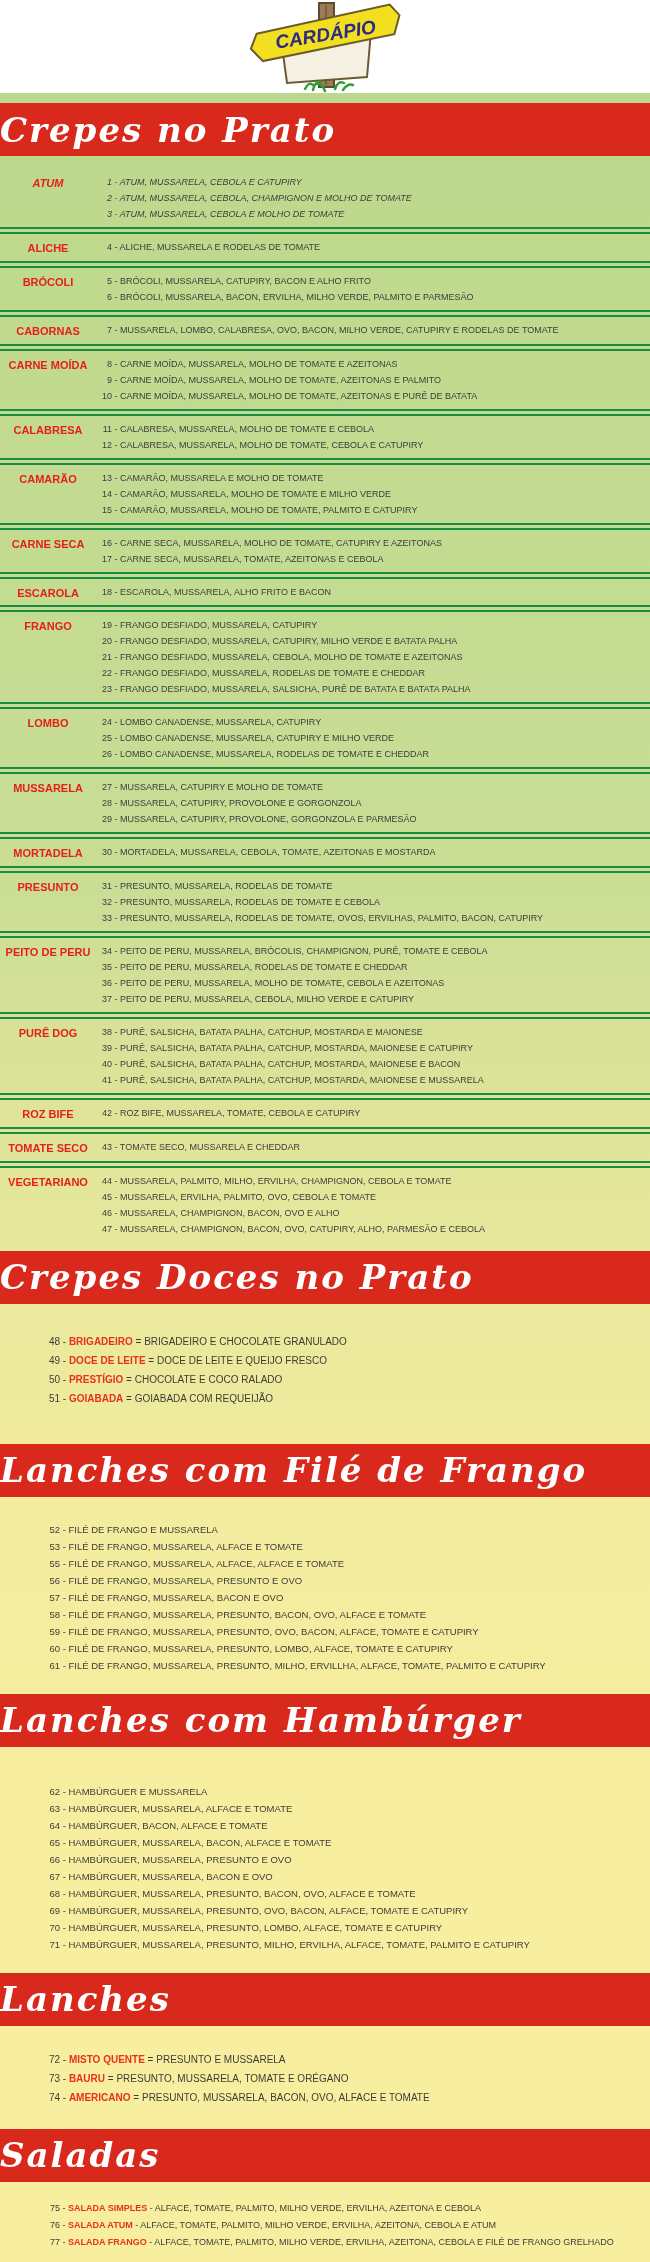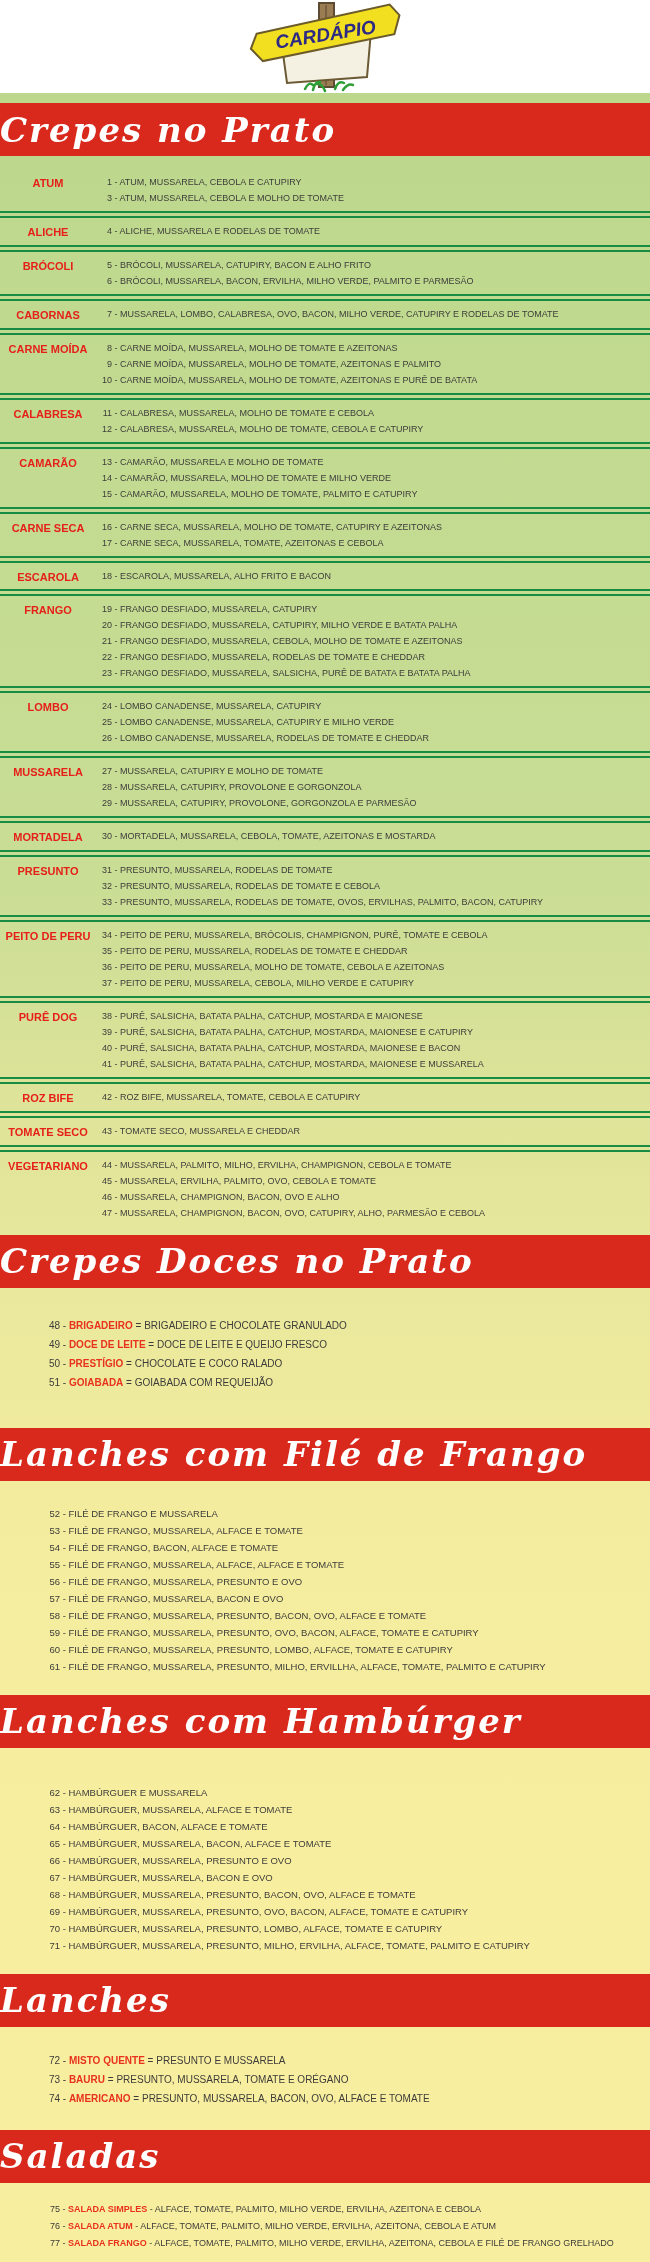--- a/index.html
+++ b/index.html
@@ -20,21 +20,21 @@
   .banner{height:53px;background:var(--banner-red);display:flex;align-items:center;justify-content:flex-start;}
   .banner-title{
     font-family:"DejaVu Serif","Liberation Serif",serif;
     font-style:italic;font-weight:bold;color:#ffffff;
     font-size:34px;letter-spacing:2px;white-space:nowrap;
   }
   
   .cat-menu{padding:10px 0 6px 0;}
   .cat-block{display:flex;align-items:flex-start;padding:5px 0;margin:3px 0;
     border-top:2px solid var(--line-green);border-bottom:2px solid var(--line-green);}
-  .cat-block:first-child{border-top:none;}
+  .cat-block:first-child{border-top:none;font-style:italic;}
   .cat-block:last-child{border-bottom:none;}
   .cat-name{width:96px;flex:0 0 96px;text-align:center;color:var(--cat-red);
     font-weight:bold;font-size:11px;line-height:1.25;padding-top:3px;text-transform:uppercase;}
   .cat-items{flex:1;padding-left:2px;}
   .item-line{font-size:9px;line-height:16px;color:var(--item-color);white-space:nowrap;}
   .item-num{display:inline-block;min-width:14px;text-align:right;}
   .item-name{color:var(--name-red);font-weight:bold;}
   
   .plain{padding-left:46px;}
   .plain .item-line{line-height:17px;font-size:9.5px;}
@@ -83,20 +83,21 @@
 
     <div class="banner">
       <span class="banner-title">Crepes no Prato</span>
     </div>
 
     <div class="cat-menu">
         <div class="cat-block">
           <div class="cat-name">ATUM</div>
           <div class="cat-items">
             <div class="item-line"><span class="item-num">1</span> - <span class="item-text">ATUM, MUSSARELA, CEBOLA E CATUPIRY</span></div>
+            <div class="item-line"><span class="item-num">2</span> - <span class="item-text">ATUM, MUSSARELA, CEBOLA, CHAMPIGNON E MOLHO DE TOMATE</span></div>
             <div class="item-line"><span class="item-num">3</span> - <span class="item-text">ATUM, MUSSARELA, CEBOLA E MOLHO DE TOMATE</span></div>
           </div>
         </div>
         <div class="cat-block">
           <div class="cat-name">ALICHE</div>
           <div class="cat-items">
             <div class="item-line"><span class="item-num">4</span> - <span class="item-text">ALICHE, MUSSARELA E RODELAS DE TOMATE</span></div>
           </div>
         </div>
         <div class="cat-block">
@@ -240,21 +241,20 @@
         <div class="item-line"><span class="item-num">51</span> - <span class="item-name">GOIABADA</span> = <span class="item-text">GOIABADA COM REQUEIJÃO</span></div>
       </div>
 
     <div class="banner">
       <span class="banner-title">Lanches com Filé de Frango</span>
     </div>
 
     <div class="plain sec-frango">
         <div class="item-line"><span class="item-num">52</span> - <span class="item-text">FILÉ DE FRANGO E MUSSARELA</span></div>
         <div class="item-line"><span class="item-num">53</span> - <span class="item-text">FILÉ DE FRANGO, MUSSARELA, ALFACE E TOMATE</span></div>
-        <div class="item-line"><span class="item-num">54</span> - <span class="item-text">FILÉ DE FRANGO, BACON, ALFACE E TOMATE</span></div>
         <div class="item-line"><span class="item-num">55</span> - <span class="item-text">FILÉ DE FRANGO, MUSSARELA, ALFACE, ALFACE E TOMATE</span></div>
         <div class="item-line"><span class="item-num">56</span> - <span class="item-text">FILÉ DE FRANGO, MUSSARELA, PRESUNTO E OVO</span></div>
         <div class="item-line"><span class="item-num">57</span> - <span class="item-text">FILÉ DE FRANGO, MUSSARELA, BACON E OVO</span></div>
         <div class="item-line"><span class="item-num">58</span> - <span class="item-text">FILÉ DE FRANGO, MUSSARELA, PRESUNTO, BACON, OVO, ALFACE E TOMATE</span></div>
         <div class="item-line"><span class="item-num">59</span> - <span class="item-text">FILÉ DE FRANGO, MUSSARELA, PRESUNTO, OVO, BACON, ALFACE, TOMATE E CATUPIRY</span></div>
         <div class="item-line"><span class="item-num">60</span> - <span class="item-text">FILÉ DE FRANGO, MUSSARELA, PRESUNTO, LOMBO, ALFACE, TOMATE E CATUPIRY</span></div>
         <div class="item-line"><span class="item-num">61</span> - <span class="item-text">FILÉ DE FRANGO, MUSSARELA, PRESUNTO, MILHO, ERVILLHA, ALFACE, TOMATE, PALMITO E CATUPIRY</span></div>
       </div>
 
     <div class="banner">

